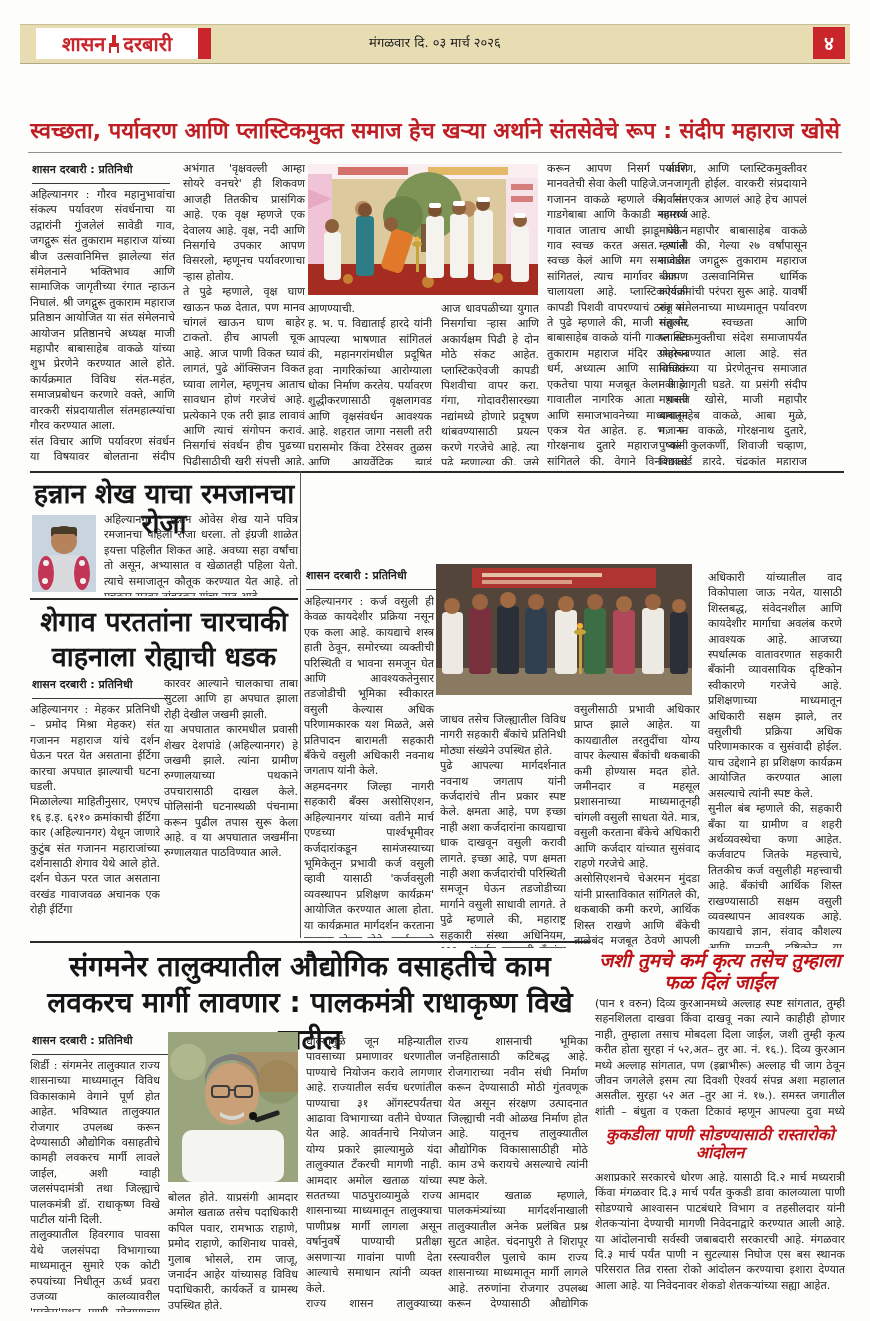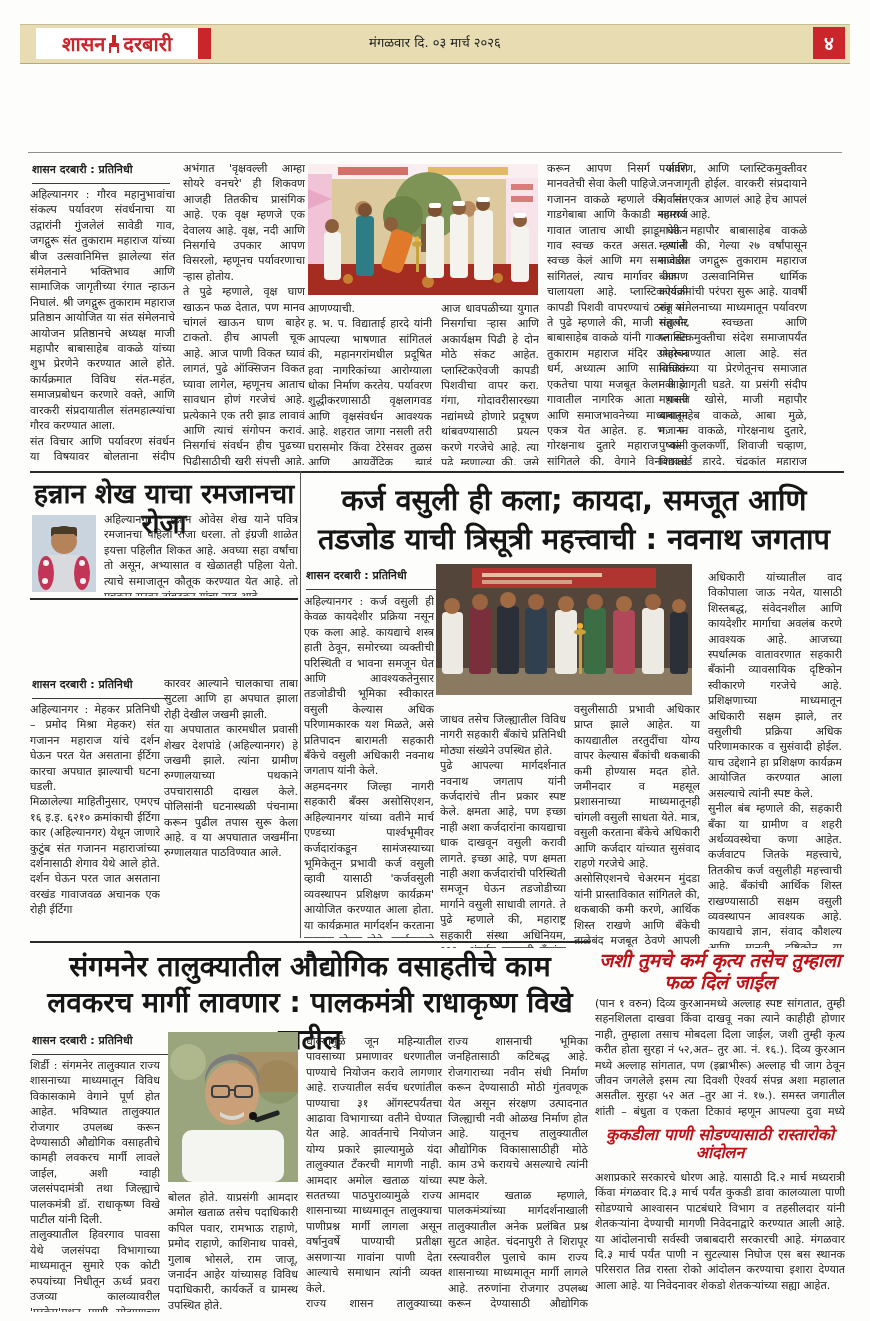--- a/index.html
+++ b/index.html
@@ -50,20 +50,21 @@
         <rect x="1" y="12" width="2" height="6" fill="#c9252b"></rect>
         <rect x="9" y="12" width="2" height="6" fill="#c9252b"></rect>
       </svg>
     </span>
     <span class="logo-text">दरबारी</span>
   </div>
   <div class="abs red-bar"></div>
   <div class="abs date">मंगळवार दि. ०३ मार्च २०२६</div>
   <div class="abs pageno">४</div>
 
+  <div class="abs h-sub">स्वच्छता, पर्यावरण आणि प्लास्टिकमुक्त समाज हेच खऱ्या अर्थाने संतसेवेचे रूप : संदीप महाराज खोसे</div>
   <div class="abs thin" style="left:28px;top:152px;width:814px;"></div>
 
   <div class="abs byline" style="left:32px;top:161px;width:138px;">शासन दरबारी : प्रतिनिधी</div>
   <div class="abs col" style="left:30px;top:187px;width:145px;height:278px;">अहिल्यानगर : गौरव महानुभावांचा संकल्प पर्यावरण संवर्धनाचा या उद्गारांनी गुंजलेलं सावेडी गाव, जगद्गुरू संत तुकाराम महाराज यांच्या बीज उत्सवानिमित्त झालेल्या संत संमेलनाने भक्तिभाव आणि सामाजिक जागृतीच्या रंगात न्हाऊन निघालं. श्री जगद्गुरू तुकाराम महाराज प्रतिष्ठान आयोजित या संत संमेलनाचे आयोजन प्रतिष्ठानचे अध्यक्ष माजी महापौर बाबासाहेब वाकळे यांच्या शुभ प्रेरणेने करण्यात आले होते. कार्यक्रमात विविध संत-महंत, समाजप्रबोधन करणारे वक्ते, आणि वारकरी संप्रदायातील संतमहात्म्यांचा गौरव करण्यात आला.
 संत विचार आणि पर्यावरण संवर्धन या विषयावर बोलताना संदीप महाराज खोसे म्हणाले की, जगाच्या कल्याणासाठी संतांनी देह कष्टवून परोपकार साधला. तुकोबारायांच्या</div>
   <div class="abs col" style="left:183px;top:161px;width:122px;height:304px;">अभंगात 'वृक्षवल्ली आम्हा सोयरे वनचरे' ही शिकवण आजही तितकीच प्रासंगिक आहे. एक वृक्ष म्हणजे एक देवालय आहे. वृक्ष, नदी आणि निसर्गाचे उपकार आपण विसरलो, म्हणूनच पर्यावरणाचा ऱ्हास होतोय.
 ते पुढे म्हणाले, वृक्ष घाण खाऊन फळ देतात, पण मानव चांगलं खाऊन घाण बाहेर टाकतो. हीच आपली चूक आहे. आज पाणी विकत घ्यावं लागतं, पुढे ऑक्सिजन विकत घ्यावा लागेल, म्हणूनच आताच सावधान होणं गरजेचं आहे. प्रत्येकाने एक तरी झाड लावावं आणि त्याचं संगोपन करावं. निसर्गाचं संवर्धन हीच पुढच्या पिढीसाठीची खरी संपत्ती आहे. त्यांनी संत तुकाराम महाराजांच्या शिकवणीचा संदर्भ देत सांगितलं की, संत विचार म्हणजे समाज प्रबोधनाची दिशा आहे. संतांनी कुटुंब, समाज आणि अर्थव्यवस्थेच्या बळकटीकरणासाठी केलेलं कार्य आपल्याला प्रेरणा देणारं आहे. आता गरज आहे ती त्या विचारांना कृतीत</div>
 
   <div class="abs photo" style="left:308px;top:164px;width:230px;height:131px;">
     <svg width="230" height="131" viewBox="0 0 230 131">
@@ -134,21 +135,20 @@
       <ellipse cx="50" cy="58" rx="8" ry="17" fill="#c23557"></ellipse>
       <circle cx="14" cy="48" r="3" fill="#f2f2f2"></circle>
         <circle cx="50" cy="48" r="3" fill="#f2f2f2"></circle>
       <circle cx="13" cy="66" r="3" fill="#f2f2f2"></circle>
         <circle cx="51" cy="66" r="3" fill="#f2f2f2"></circle>
     </svg>
   </div>
   <div class="abs col" style="left:104px;top:512px;width:194px;height:84px;">अहिल्यानगर : हन्नान ओवेस शेख याने पवित्र रमजानचा पहिला रोजा धरला. तो इंग्रजी शाळेत इयत्ता पहिलीत शिकत आहे. अवघ्या सहा वर्षांचा तो असून, अभ्यासात व खेळातही पहिला येतो. त्याचे समाजातून कौतूक करण्यात येत आहे. तो पत्रकार सरवर तांबटकर यांचा नातू आहे.</div>
   <div class="abs hrule" style="left:30px;top:598px;width:268px;"></div>
 
-  <div class="abs h2" style="left:306px;top:481px;width:536px;font-size:29px;line-height:1.35;">कर्ज वसुली ही कला; कायदा, समजूत आणि तडजोड याची त्रिसूत्री महत्त्वाची  : नवनाथ जगताप</div>
   <div class="abs byline" style="left:306px;top:567px;width:138px;">शासन दरबारी : प्रतिनिधी</div>
 
   <div class="abs photo" style="left:436px;top:564px;width:256px;height:131px;">
     <svg width="256" height="131" viewBox="0 0 256 131">
       <rect width="256" height="131" fill="#54453a"></rect>
       <rect x="36" y="4" width="184" height="20" fill="#b03530"></rect>
       <rect x="46" y="9" width="120" height="4" fill="#f4e3c2" opacity=".8"></rect>
       <rect x="46" y="16" width="90" height="4" fill="#f4e3c2" opacity=".6"></rect>
       <rect x="0" y="104" width="256" height="27" fill="#8a7a62"></rect>
       <g>
@@ -179,20 +179,21 @@
 
   <div class="abs col" style="left:304px;top:594px;width:130px;height:344px;">अहिल्यानगर : कर्ज वसुली ही केवळ कायदेशीर प्रक्रिया नसून एक कला आहे. कायद्याचे शस्त्र हाती ठेवून, समोरच्या व्यक्तीची परिस्थिती व भावना समजून घेत आणि आवश्यकतेनुसार तडजोडीची भूमिका स्वीकारत वसुली केल्यास अधिक परिणामकारक यश मिळते, असे प्रतिपादन बारामती सहकारी बँकेचे वसुली अधिकारी नवनाथ जगताप यांनी केले.
 अहमदनगर जिल्हा नागरी सहकारी बँक्स असोसिएशन, अहिल्यानगर यांच्या वतीने मार्च एण्डच्या पार्श्वभूमीवर कर्जदारांकडून सामंजस्याच्या भूमिकेतून प्रभावी कर्ज वसुली व्हावी यासाठी 'कर्जवसुली व्यवस्थापन प्रशिक्षण कार्यक्रम' आयोजित करण्यात आला होता. या कार्यक्रमात मार्गदर्शन करताना जगताप बोलत होते. कार्यक्रमाचे उद्घाटन कोपरगाव पीपल्स बँकेचे चेअरमन सुनील बंब यांच्या हस्ते दीपप्रज्वलनाने झाले. यावेळी असोसिएशनचे चेअरमन सत्येन मुंदडा, व्हाईस चेअरमन शिवाजीराव व्यवहारे, अंबिका महिला बँकेच्या संचालिका आशाताई मिरिकल, संध्याताई</div>
   <div class="abs col" style="left:440px;top:702px;width:126px;height:236px;margin-top:10px;">जाधव तसेच जिल्ह्यातील विविध नागरी सहकारी बँकांचे प्रतिनिधी मोठ्या संख्येने उपस्थित होते.
 पुढे आपल्या मार्गदर्शनात नवनाथ जगताप यांनी कर्जदारांचे तीन प्रकार स्पष्ट केले. क्षमता आहे, पण इच्छा नाही अशा कर्जदारांना कायद्याचा धाक दाखवून वसुली करावी लागते. इच्छा आहे, पण क्षमता नाही अशा कर्जदारांची परिस्थिती समजून घेऊन तडजोडीच्या मार्गाने वसुली साधावी लागते. ते पुढे म्हणाले की, महाराष्ट्र सहकारी संस्था अधिनियम, १९६० अंतर्गत सहकारी बँकांना कर्ज</div>
   <div class="abs col" style="left:574px;top:702px;width:126px;height:246px;">वसुलीसाठी प्रभावी अधिकार प्राप्त झाले आहेत. या कायद्यातील तरतुदींचा योग्य वापर केल्यास बँकांची थकबाकी कमी होण्यास मदत होते. जमीनदार व महसूल प्रशासनाच्या माध्यमातूनही चांगली वसुली साधता येते. मात्र, वसुली करताना बँकेचे अधिकारी आणि कर्जदार यांच्यात सुसंवाद राहणे गरजेचे आहे.
 असोसिएशनचे चेअरमन मुंदडा यांनी प्रास्ताविकात सांगितले की, थकबाकी कमी करणे, आर्थिक शिस्त राखणे आणि बँकेची ताळेबंद मजबूत ठेवणे आपली जबाबदारी आहे. मात्र कर्ज वसुली करताना कर्जदार आणि वसुली</div>
   <div class="abs col" style="left:708px;top:570px;width:134px;height:378px;">अधिकारी यांच्यातील वाद विकोपाला जाऊ नयेत, यासाठी शिस्तबद्ध, संवेदनशील आणि कायदेशीर मार्गाचा अवलंब करणे आवश्यक आहे. आजच्या स्पर्धात्मक वातावरणात सहकारी बँकांनी व्यावसायिक दृष्टिकोन स्वीकारणे गरजेचे आहे. प्रशिक्षणाच्या माध्यमातून अधिकारी सक्षम झाले, तर वसुलीची प्रक्रिया अधिक परिणामकारक व सुसंवादी होईल. याच उद्देशाने हा प्रशिक्षण कार्यक्रम आयोजित करण्यात आला असल्याचे त्यांनी स्पष्ट केले.
 सुनील बंब म्हणाले की, सहकारी बँका या ग्रामीण व शहरी अर्थव्यवस्थेचा कणा आहेत. कर्जवाटप जितके महत्त्वाचे, तितकीच कर्ज वसुलीही महत्त्वाची आहे. बँकांची आर्थिक शिस्त राखण्यासाठी सक्षम वसुली व्यवस्थापन आवश्यक आहे. कायद्याचे ज्ञान, संवाद कौशल्य आणि मानवी दृष्टिकोन या त्रिसूत्रीवर आधारित वसुलीच यशस्वी ठरते. अधिकारी व कर्मचाऱ्यांनी प्रशिक्षणाच्या माध्यमातून आपली कौशल्ये वाढविली, तर बँकांची पत अधिक बळकट होईल. जिल्ह्यातील सर्व नागरी सहकारी बँकांच्या प्रतिनिधींनी या प्रशिक्षणाला उत्स्फूर्त प्रतिसाद दिला, ही आनंदाची बाब असल्याचे ते म्हणाले.</div>
 
+  <div class="abs h2" style="left:30px;top:604px;width:268px;font-size:27px;line-height:1.3;">शेगाव परततांना चारचाकी वाहनाला रोह्याची धडक</div>
   <div class="abs byline" style="left:32px;top:676px;width:138px;">शासन दरबारी : प्रतिनिधी</div>
   <div class="abs col" style="left:30px;top:702px;width:130px;height:234px;">अहिल्यानगर : मेहकर प्रतिनिधी – प्रमोद मिश्रा मेहकर) संत गजानन महाराज यांचे दर्शन घेऊन परत येत असताना ईर्टिगा कारचा अपघात झाल्याची घटना घडली.
 मिळालेल्या माहितीनुसार, एमएच १६ इ.इ. ६२१० क्रमांकाची ईर्टिगा कार (अहिल्यानगर) येथून जाणारे कुटुंब संत गजानन महाराजांच्या दर्शनासाठी शेगाव येथे आले होते. दर्शन घेऊन परत जात असताना वरखंड गावाजवळ अचानक एक रोही ईर्टिगा</div>
   <div class="abs col" style="left:164px;top:676px;width:134px;height:260px;">कारवर आल्याने चालकाचा ताबा सुटला आणि हा अपघात झाला रोही देखील जखमी झाली.
 या अपघातात कारमधील प्रवासी शेखर देशपांडे (अहिल्यानगर) हे जखमी झाले. त्यांना ग्रामीण रुग्णालयाच्या पथकाने उपचारासाठी दाखल केले. पोलिसांनी घटनास्थळी पंचनामा करून पुढील तपास सुरू केला आहे. व या अपघातात जखमींना रुग्णालयात पाठविण्यात आले.</div>
 
   <div class="abs hrule" style="left:30px;top:941px;width:560px;"></div>
 
   <div class="abs h2" style="left:30px;top:949px;width:560px;font-size:28px;line-height:1.3;">संगमनेर तालुक्यातील औद्योगिक वसाहतीचे काम लवकरच मार्गी लावणार : पालकमंत्री राधाकृष्ण विखे पाटील</div>
   <div class="abs byline" style="left:32px;top:1032px;width:138px;">शासन दरबारी : प्रतिनिधी</div>

